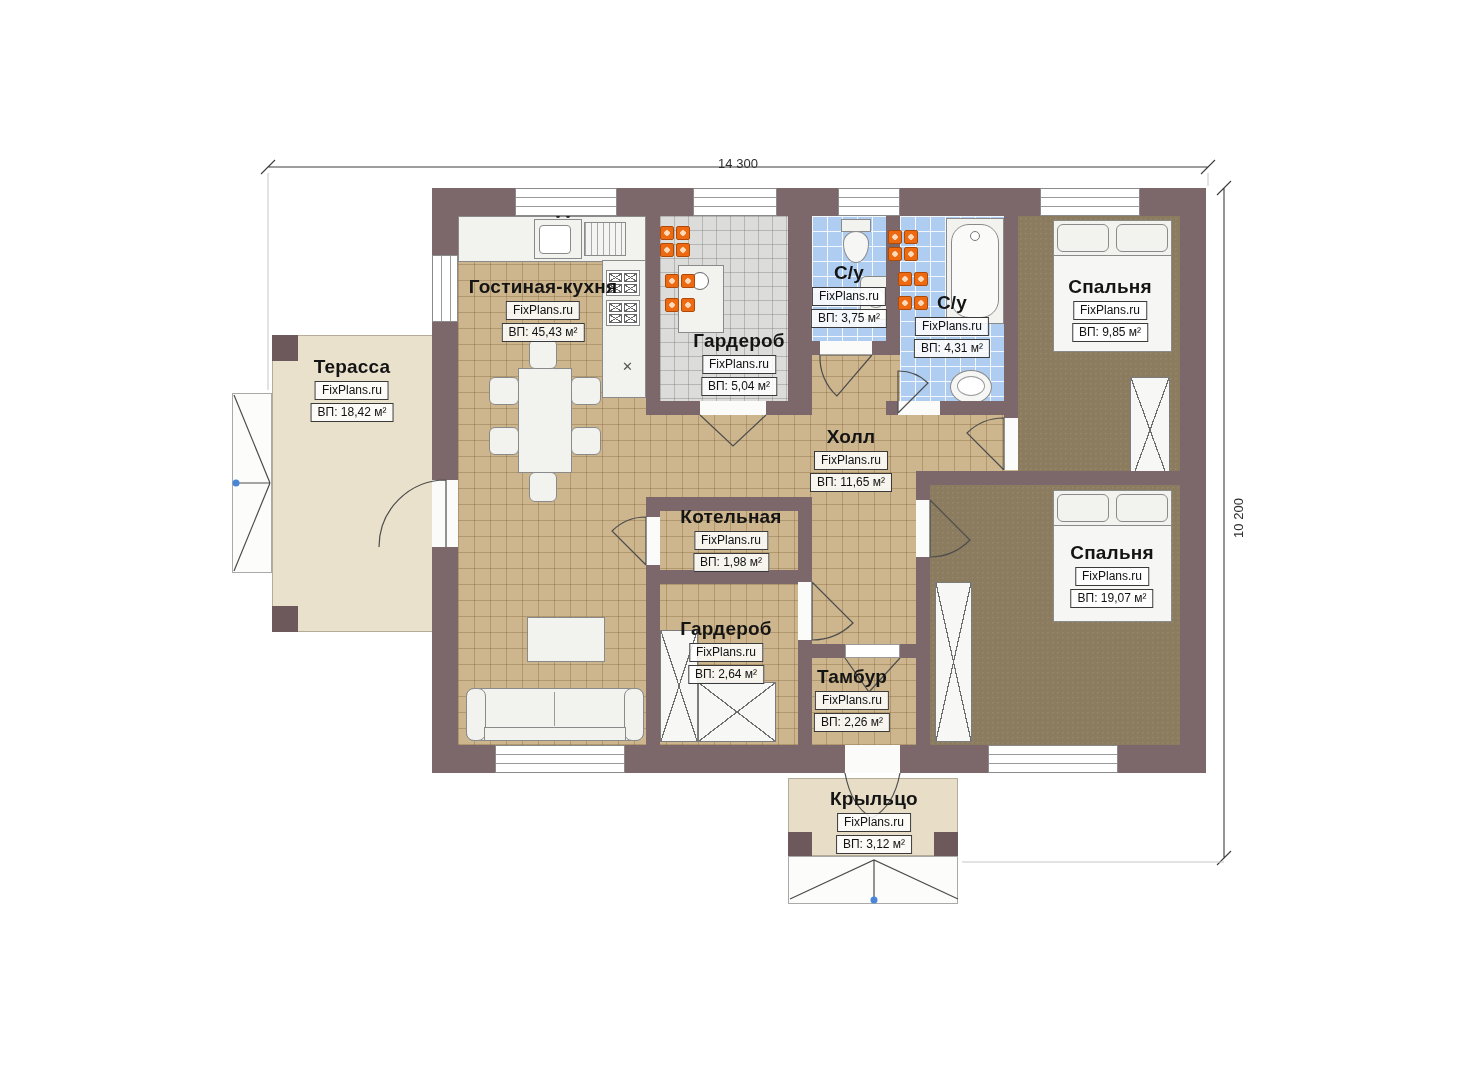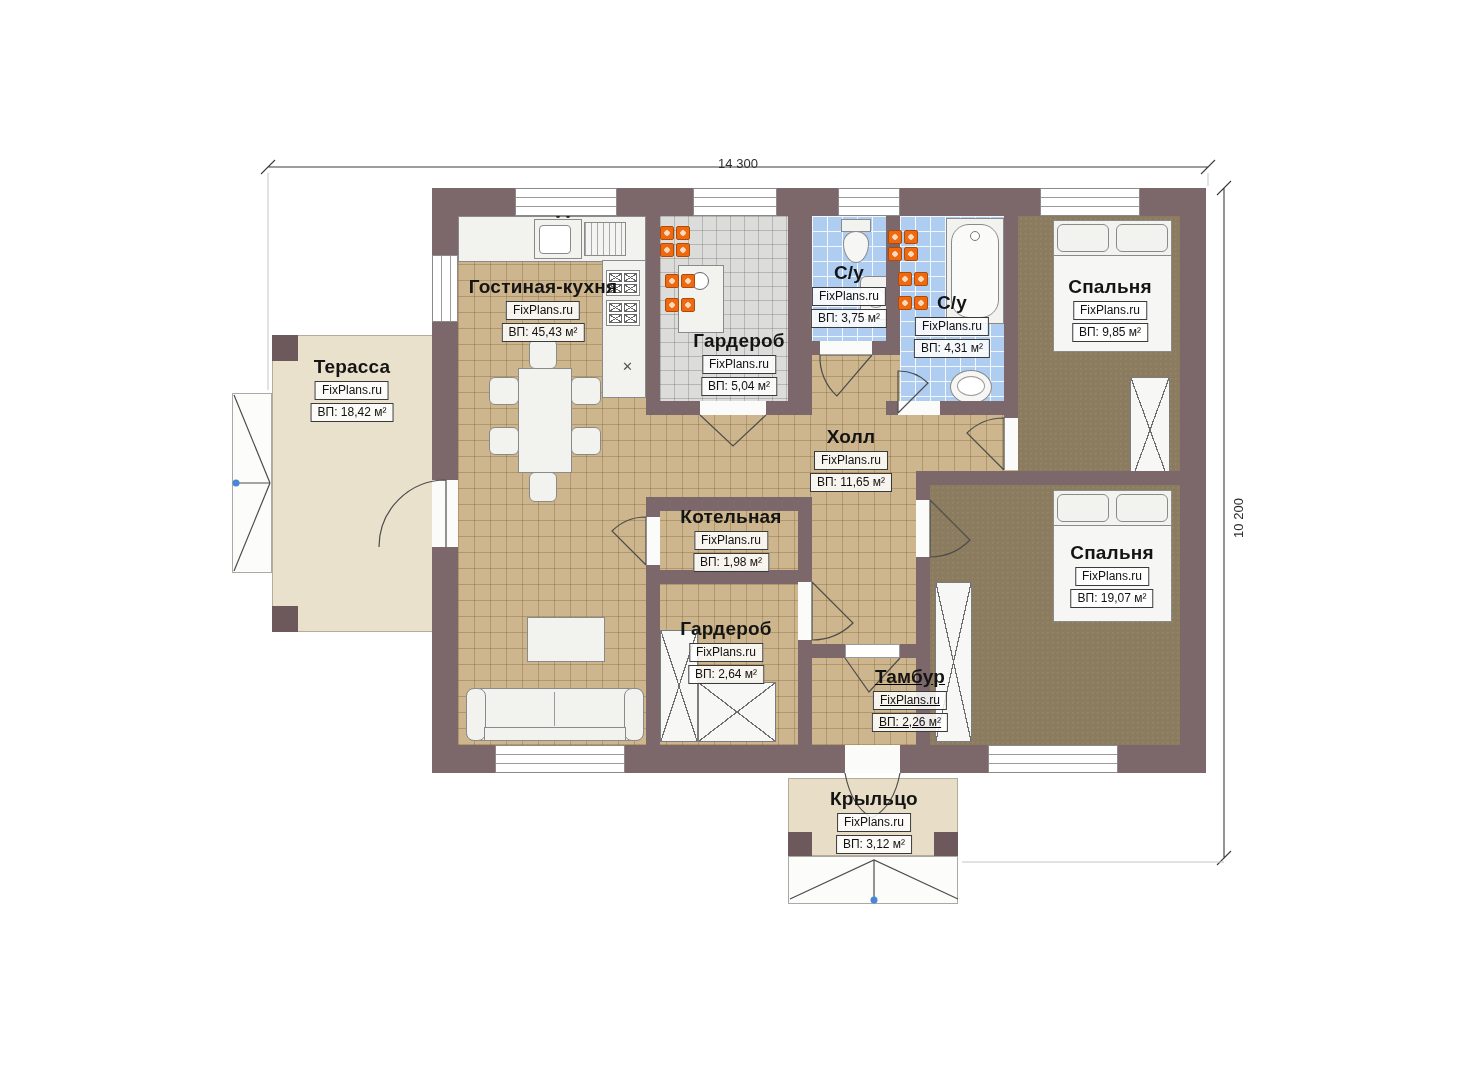--- a/index.html
+++ b/index.html
@@ -295,21 +295,21 @@
   <div class="rlabel" style="left:731px;top:506px;">
     <div class="rname">Котельная</div>
     <div class="rbox">FixPlans.ru</div>
     <div class="rbox">ВП: 1,98 м²</div>
   </div>
   <div class="rlabel" style="left:726px;top:618px;">
     <div class="rname">Гардероб</div>
     <div class="rbox">FixPlans.ru</div>
     <div class="rbox">ВП: 2,64 м²</div>
   </div>
-  <div class="rlabel" style="left:910px;top:666px;text-decoration:underline;">
+  <div class="rlabel" style="left:852px;top:666px;">
     <div class="rname">Тамбур</div>
     <div class="rbox">FixPlans.ru</div>
     <div class="rbox">ВП: 2,26 м²</div>
   </div>
   <div class="rlabel" style="left:1112px;top:542px;">
     <div class="rname">Спальня</div>
     <div class="rbox">FixPlans.ru</div>
     <div class="rbox">ВП: 19,07 м²</div>
   </div>
   <div class="rlabel" style="left:352px;top:356px;">

